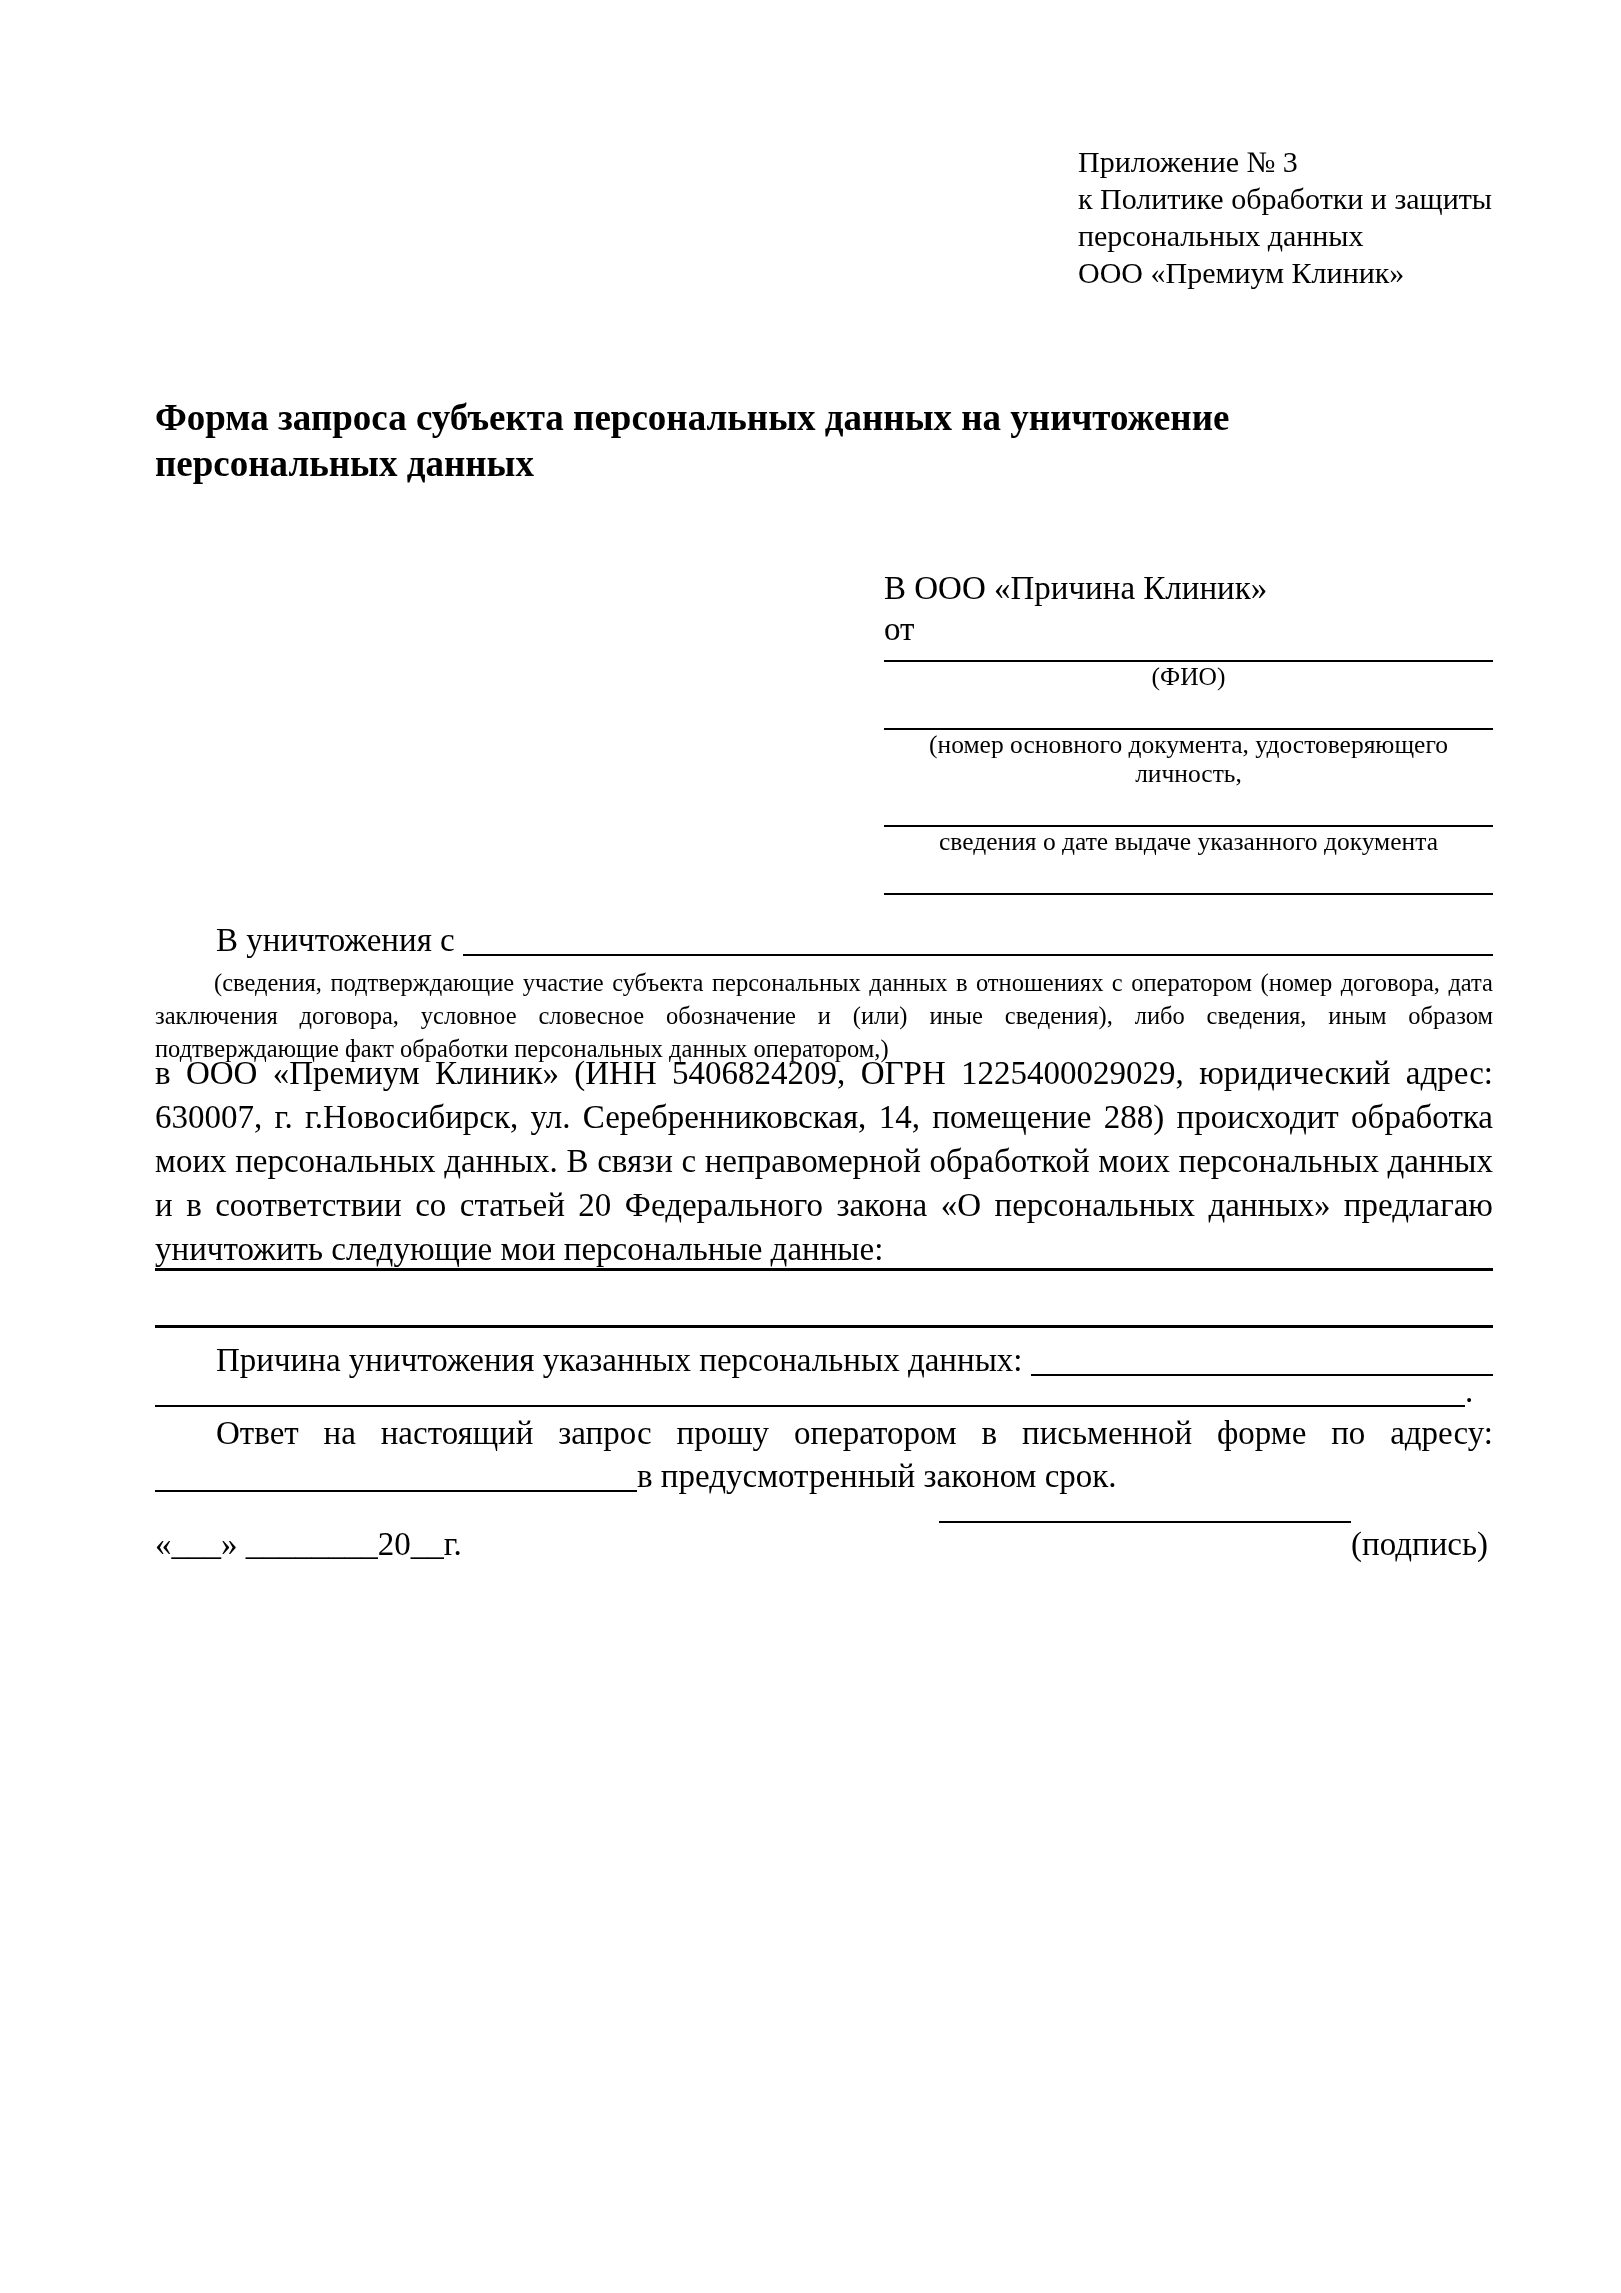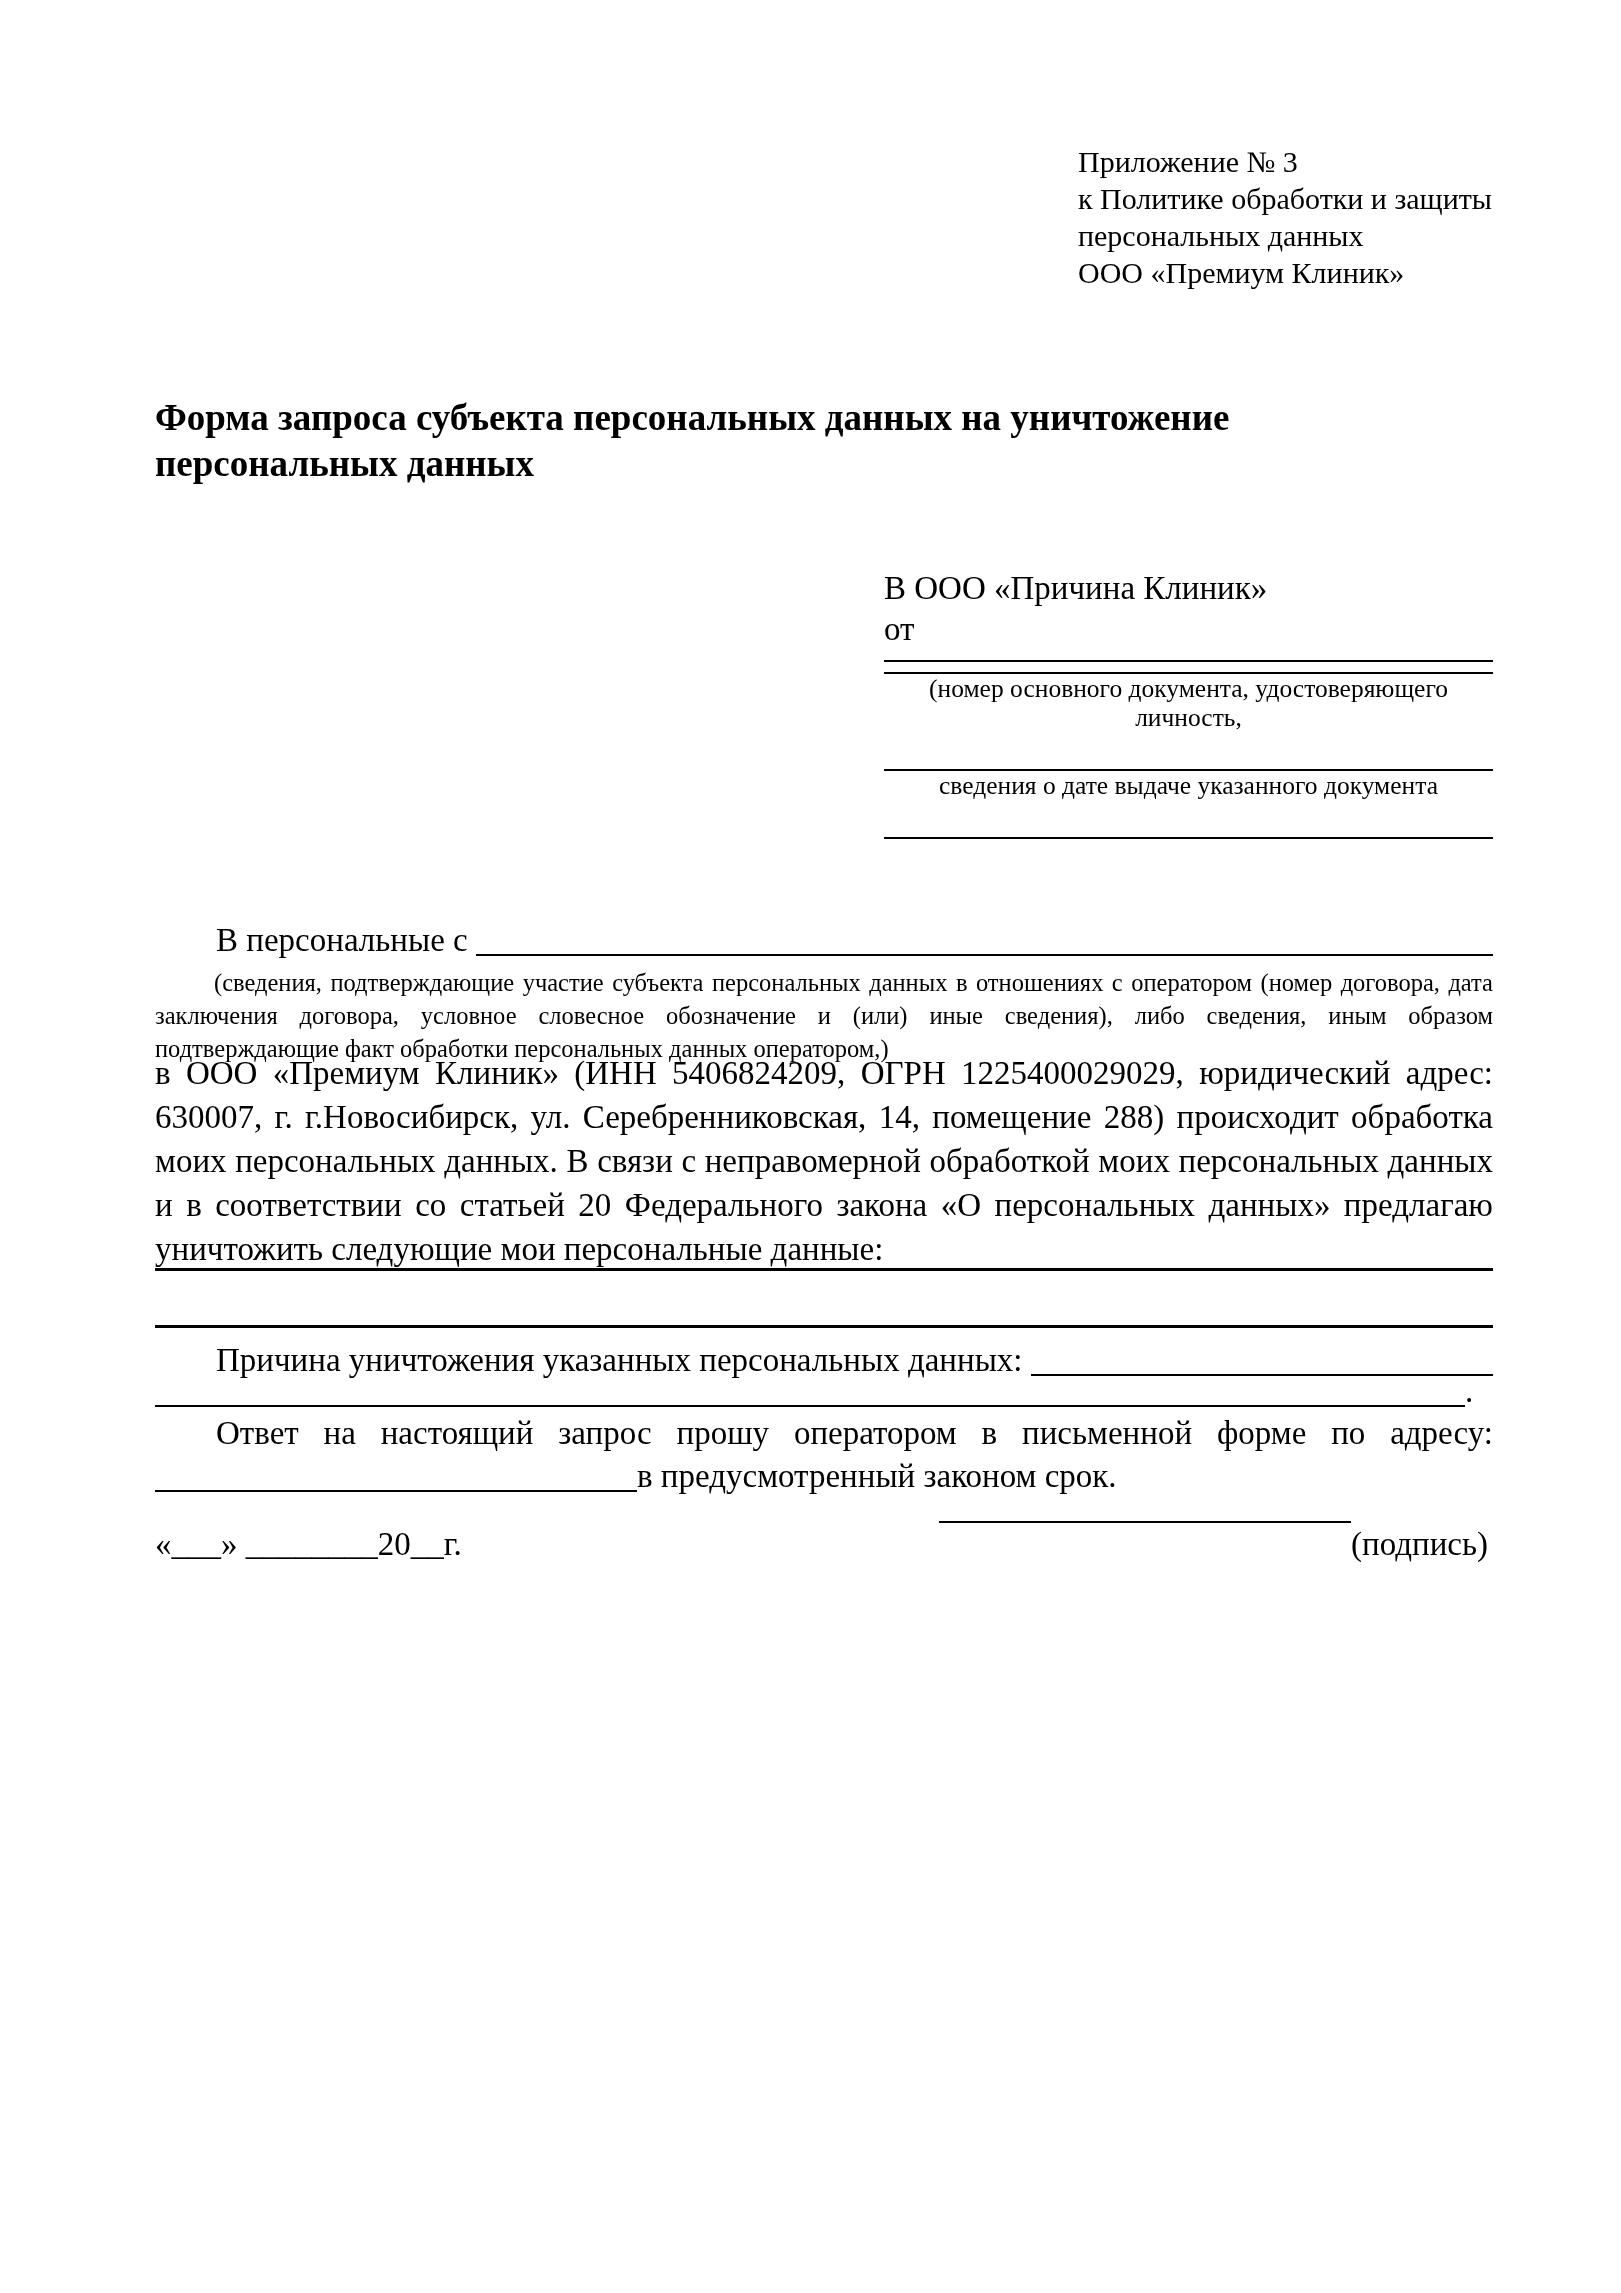--- a/index.html
+++ b/index.html
@@ -61,29 +61,30 @@
 
   <div class="doc-title">
     <div>Форма запроса субъекта персональных данных на уничтожение</div>
     <div>персональных данных</div>
   </div>
 
   <div class="addressee">
     <div>В ООО «Причина Клиник»</div>
     <div>от</div>
     <div class="blank"></div>
+    <div class="caption">(ФИО)</div>
     <div class="blank"></div>
     <div class="caption">(номер основного документа, удостоверяющего личность,</div>
     <div class="blank"></div>
     <div class="caption">сведения о дате выдаче указанного документа</div>
     <div class="blank"></div>
   </div>
 
   <div class="accordance">
-    <span class="prefix">В персональные с </span>
+    <span class="prefix">В уничтожения с </span>
     <span class="fill"></span>
   </div>
 
   <div class="small-caption">(сведения, подтверждающие участие субъекта персональных данных в отношениях с оператором (номер договора, дата заключения договора, условное словесное обозначение и (или) иные сведения), либо сведения, иным образом подтверждающие факт обработки персональных данных оператором,)</div>
 
   <div class="main-par">в ООО «Премиум Клиник» (ИНН 5406824209, ОГРН 1225400029029, юридический адрес: 630007, г. г.Новосибирск, ул. Серебренниковская, 14, помещение 288) происходит обработка моих персональных данных. В связи с неправомерной обработкой моих персональных данных и в соответствии со статьей 20 Федерального закона «О персональных данных» предлагаю уничтожить следующие мои персональные данные:</div>
 
   <div class="rule rule1"></div>
   <div class="rule rule2"></div>
 

